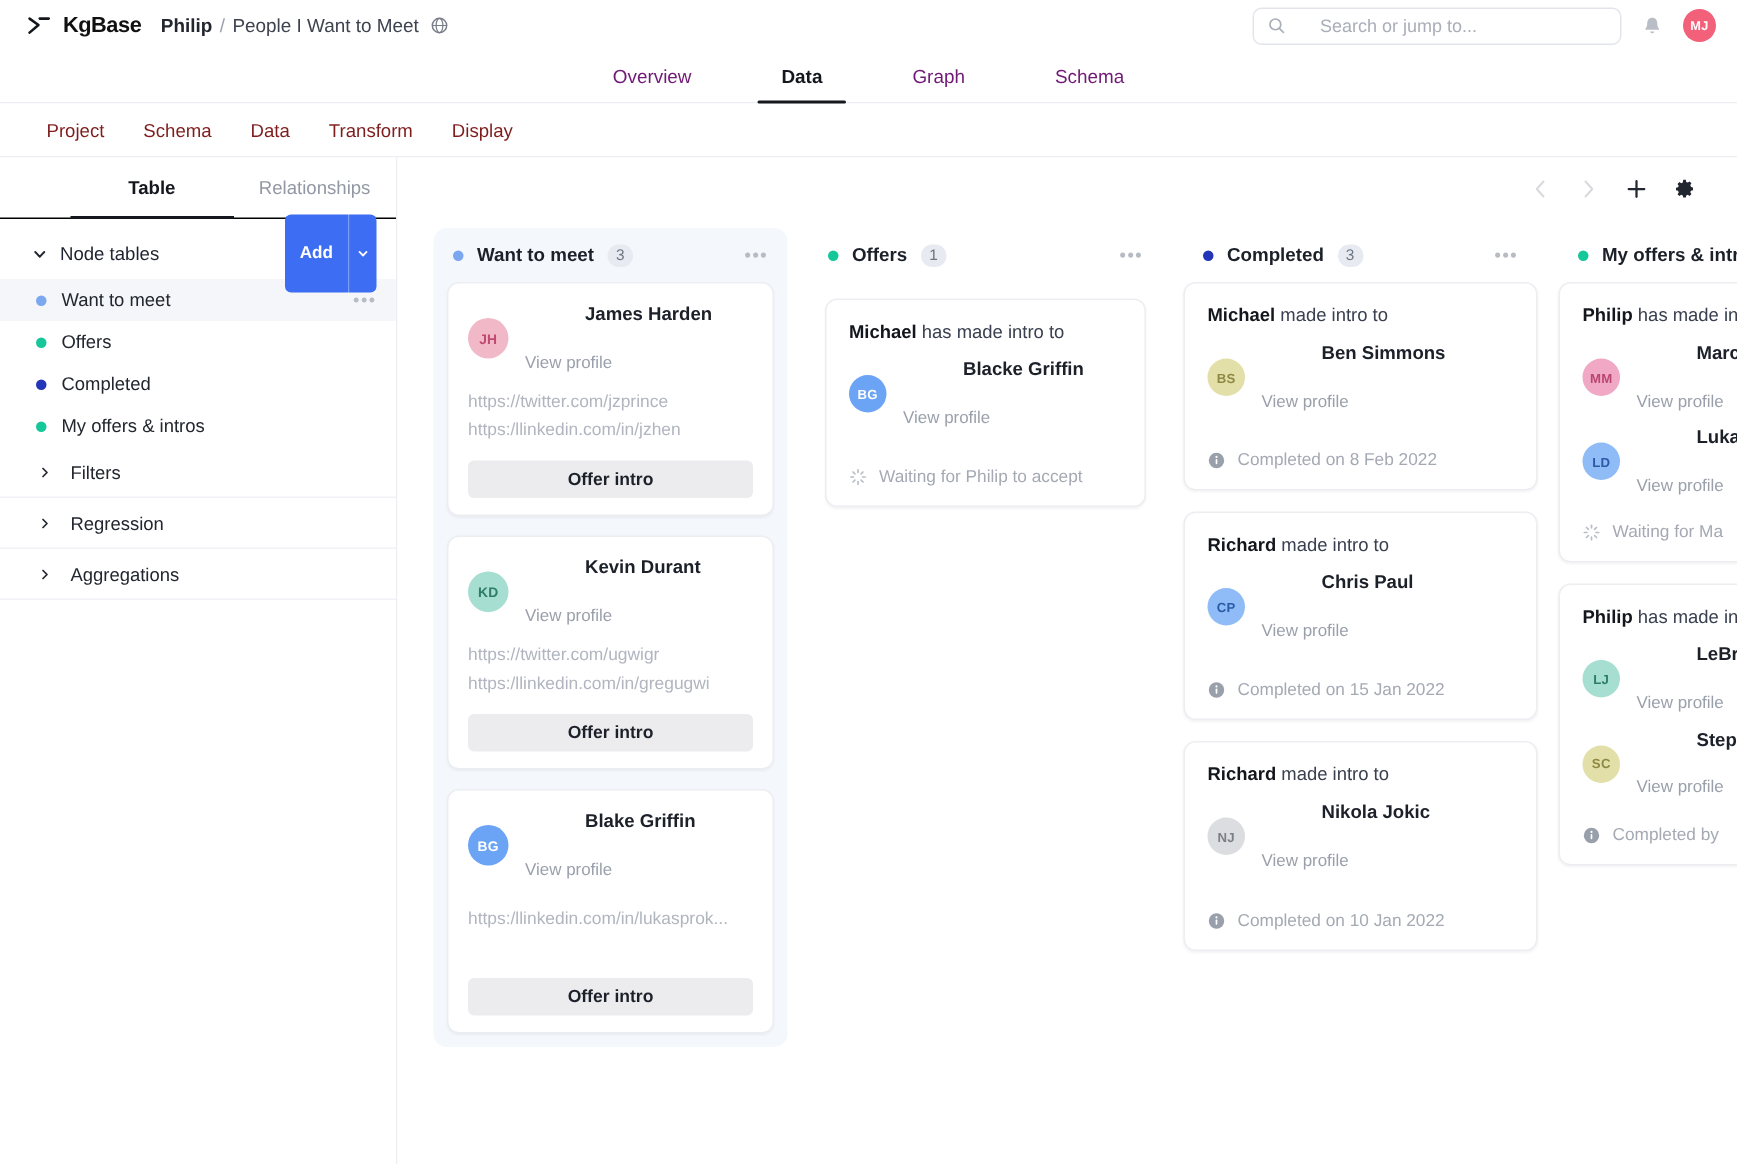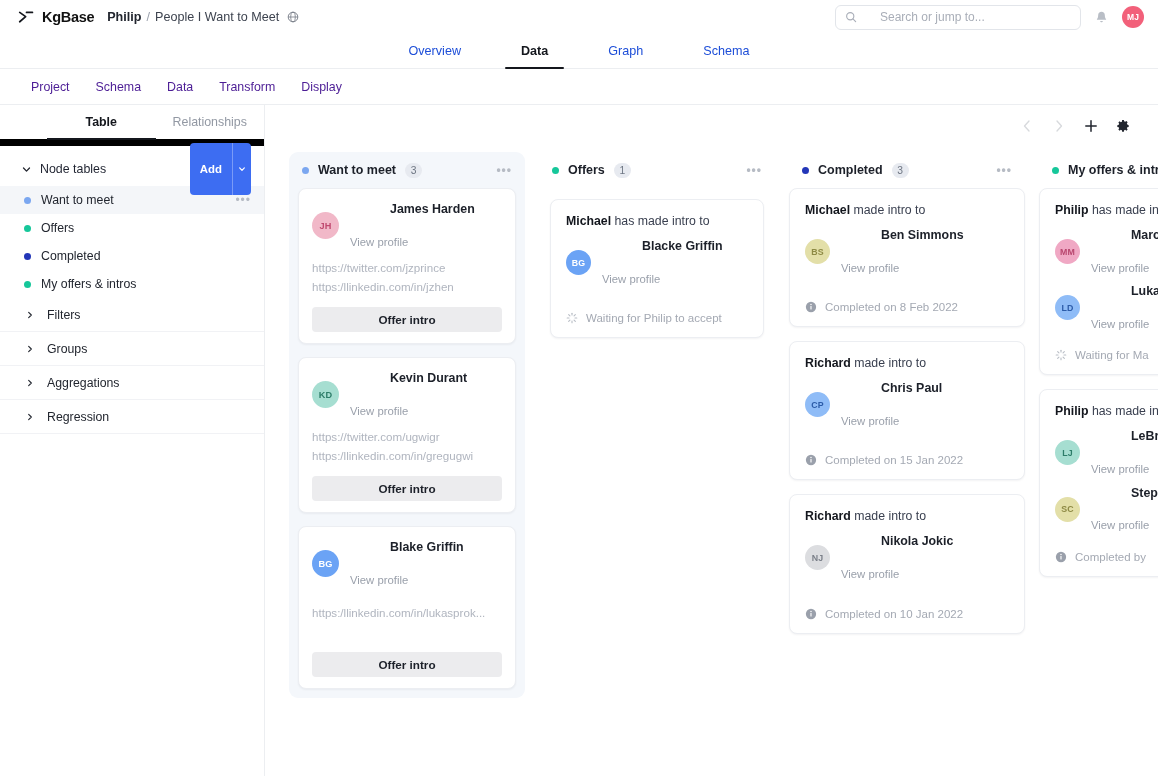--- a/index.html
+++ b/index.html
@@ -39,42 +39,42 @@
     background: #f2607a; color: #fff; font-size: 8.5px; font-weight: bold;
     display: flex; align-items: center; justify-content: center; letter-spacing: .2px;
   }
 
   
   .maintabs {
     height: 35px; display: flex; justify-content: center; gap: 0px;
     border-bottom: 1px solid #eceef1; background: #fff;
   }
   .mtab {
-    font-size: 12.6px; color: #1d4ed8; padding: 0 30px;
+    font-size: 12.6px; color: #701a75; padding: 0 30px;
     display: flex; align-items: center; position: relative; cursor: pointer;
   }
   .mtab.active { color: #14171d; font-weight: bold; }
   .mtab.active::after {
     content: ""; position: absolute; left: 14px; right: 14px; bottom: -1px;
     height: 2px; background: #14171d; border-radius: 2px;
   }
 
   
   .submenu {
     height: 36px; display: flex; align-items: center; gap: 0;
     padding-left: 18px; border-bottom: 1px solid #eceef1; background: #fff;
   }
-  .sub-item { font-size: 12.4px; color: #4c1d95; padding: 0 13px; cursor: pointer; }
+  .sub-item { font-size: 12.4px; color: #7f1d1d; padding: 0 13px; cursor: pointer; }
 
   
   .body-wrap { display: flex; height: calc(776px - 34px - 35px - 36px); }
 
   
   .sidebar { width: 265px; border-right: 1px solid #eceef1; background: #fff; flex: none; }
-  .side-tabs { display: flex; border-bottom: 7px solid #000000; height: 41px; padding-left: 47px; }
+  .side-tabs { display: flex; border-bottom: 1px solid #000000; height: 41px; padding-left: 47px; }
   .stab {
     flex: 1; display: flex; align-items: center; justify-content: center;
     font-size: 12.4px; color: #9298a3; position: relative; cursor: pointer;
   }
   .stab.active { color: #14171d; font-weight: bold; }
   .stab.active::after {
     content: ""; position: absolute; left: 0; right: 0; bottom: -1px; height: 2px; background: #14171d;
   }
 
   .sect-head {
@@ -271,33 +271,27 @@
       <div class="acc-row">
         <svg class="chev-r" viewBox="0 0 12 12">
           <path d="M4 2 L8 6 L4 10" fill="none" stroke="#22262f" stroke-width="1.7" stroke-linecap="round" stroke-linejoin="round"></path>
         </svg>
         <span>Filters</span>
       </div>
       <div class="acc-row">
         <svg class="chev-r" viewBox="0 0 12 12">
           <path d="M4 2 L8 6 L4 10" fill="none" stroke="#22262f" stroke-width="1.7" stroke-linecap="round" stroke-linejoin="round"></path>
         </svg>
-        <span>Groups</span>
+        <span>Regression</span>
       </div>
       <div class="acc-row">
         <svg class="chev-r" viewBox="0 0 12 12">
           <path d="M4 2 L8 6 L4 10" fill="none" stroke="#22262f" stroke-width="1.7" stroke-linecap="round" stroke-linejoin="round"></path>
         </svg>
         <span>Aggregations</span>
-      </div>
-      <div class="acc-row">
-        <svg class="chev-r" viewBox="0 0 12 12">
-          <path d="M4 2 L8 6 L4 10" fill="none" stroke="#22262f" stroke-width="1.7" stroke-linecap="round" stroke-linejoin="round"></path>
-        </svg>
-        <span>Regression</span>
       </div>
     </div>
   </div>
 
   <div class="board-area">
     <div class="board-toolbar">
       <svg class="tb-icon dim" viewBox="0 0 14 14">
         <path d="M9 2 L4.5 7 L9 12" fill="none" stroke="#8d939d" stroke-width="1.3" stroke-linecap="round" stroke-linejoin="round"></path>
       </svg>
       <svg class="tb-icon dim" viewBox="0 0 14 14">

